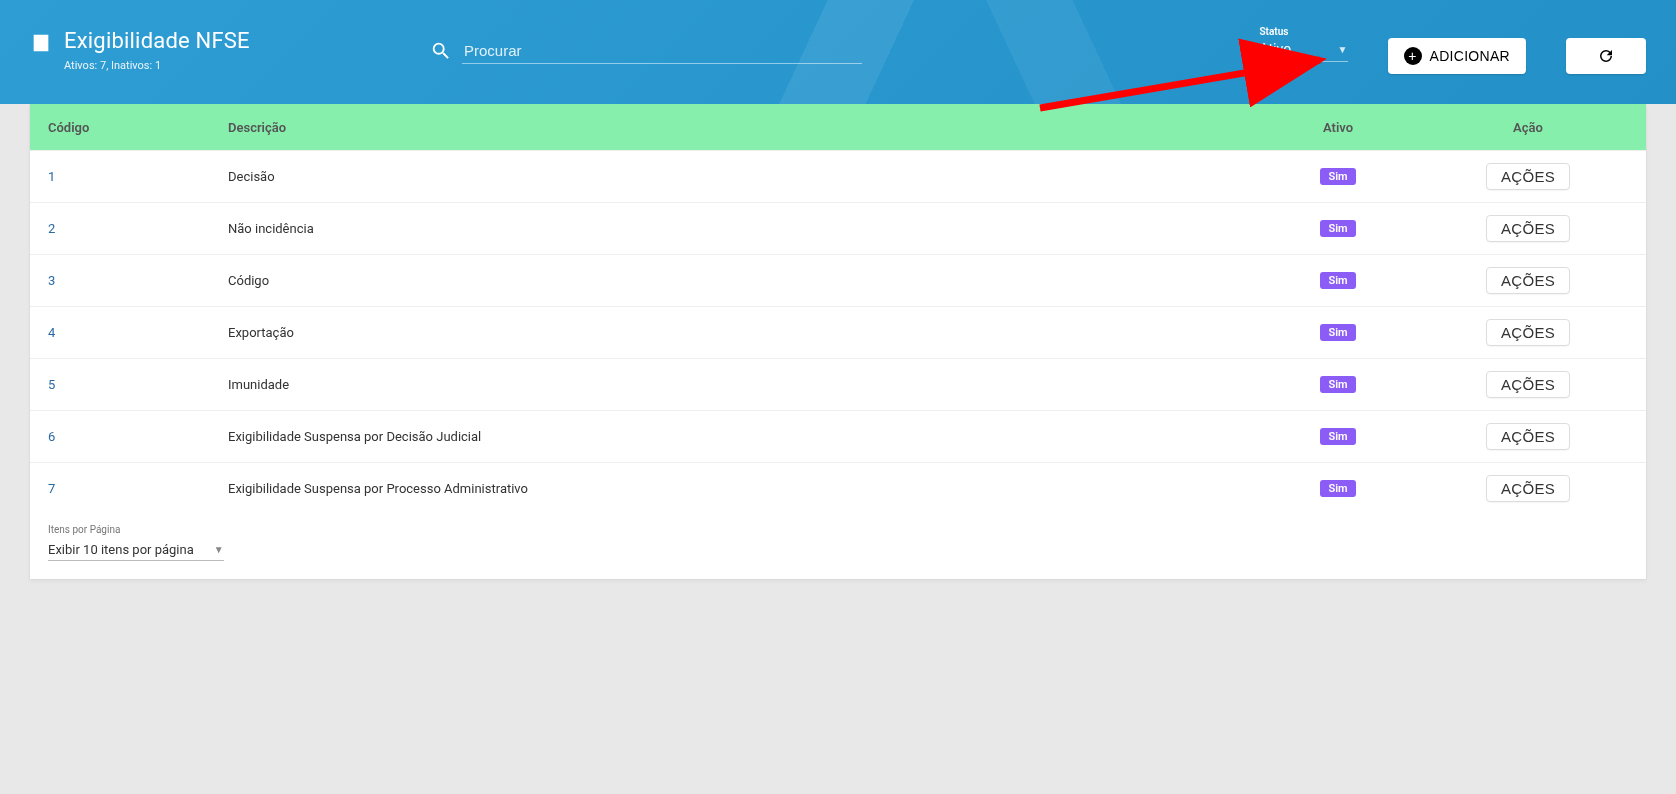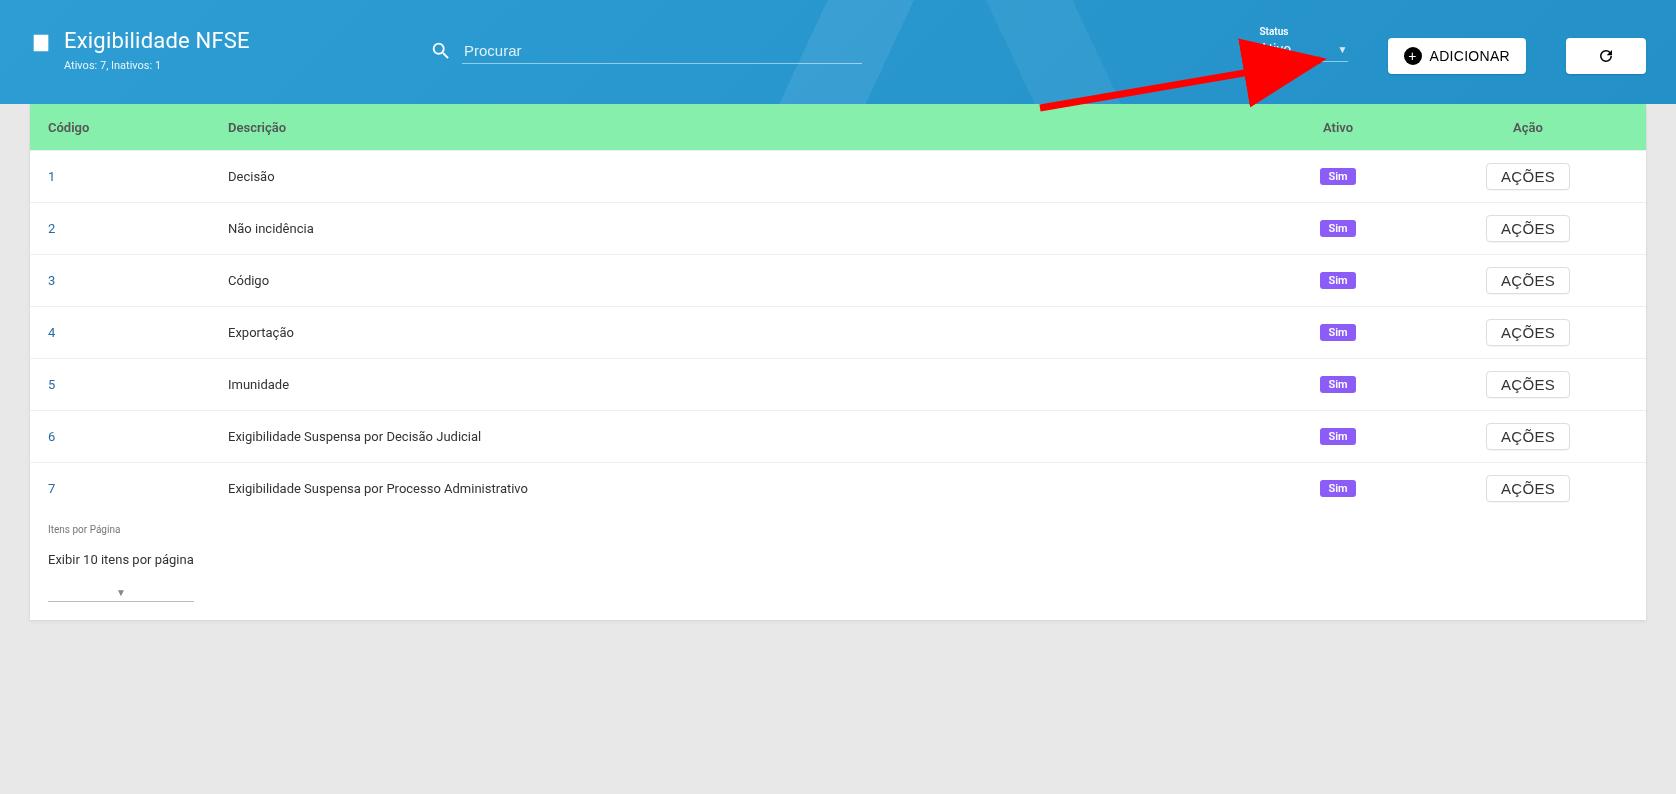--- a/index.html
+++ b/index.html
@@ -149,22 +149,22 @@
   }
   .footer {
     padding: 10px 18px 18px 18px;
     font-size: 12px;
     color: #555;
   }
   .footer .lbl { font-size: 10px; color:#777; }
   .footer .select {
     display:inline-flex; align-items:center; gap:20px;
     border-bottom: 1px solid #bbb;
-    padding: 3px 0; margin-top:14px;
-    font-size: 13px; color:#333; cursor:pointer;flex-direction:column;
+    padding: 3px 0; margin-top:4px;
+    font-size: 13px; color:#333; cursor:pointer;
   }
   .footer .select .caret { font-size:10px; color:#888; }
 
   
   .annotation {
     position: absolute;
     left: 0; top: 0;
     width: 100%; height: 200px;
     pointer-events: none;
     z-index: 10;

